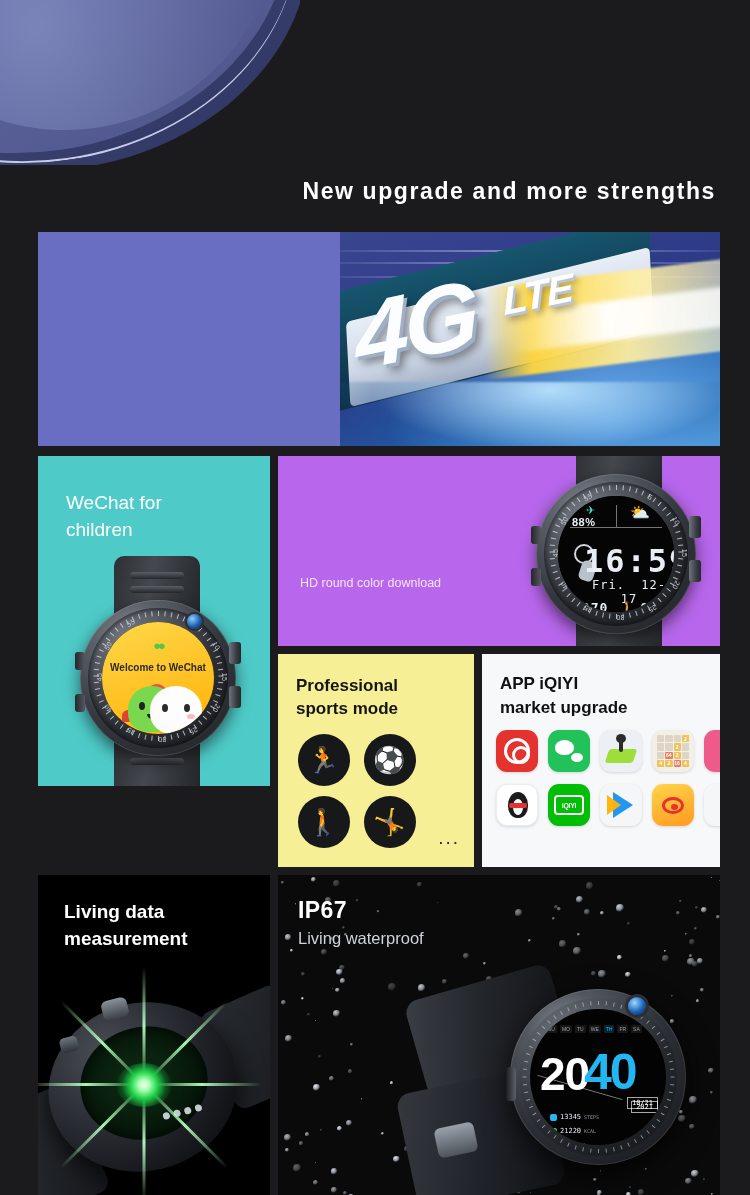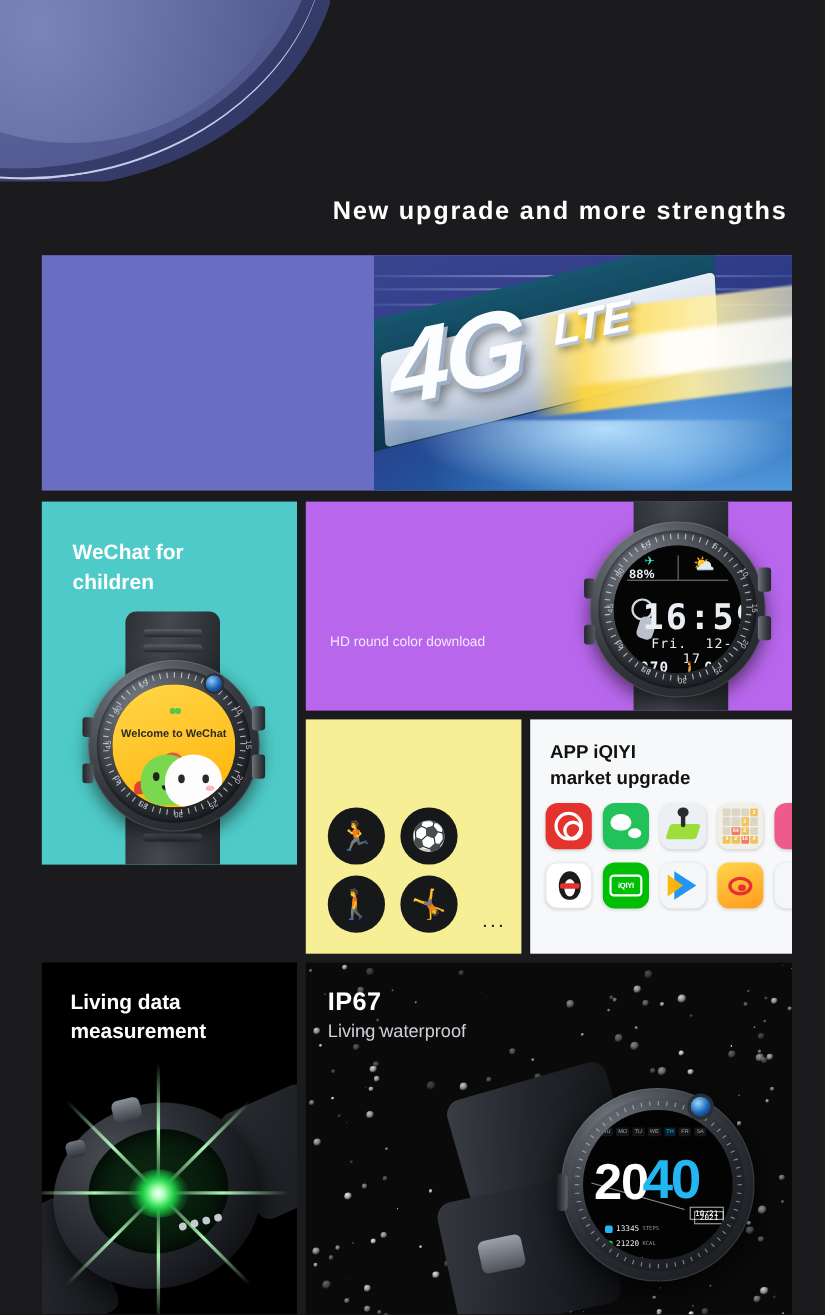--- a/index.html
+++ b/index.html
@@ -119,21 +119,21 @@
   .col-left { width: 232px; }
   .col-right { width: 442px; }
 
   
   .wechat {
     position: relative; width: 232px; height: 330px;
     background: #4ecbc8; overflow: hidden;
   }
   .wechat .t {
     position: absolute; left: 28px; top: 34px;
-    color: #fff; font-size: 19px; font-weight: 700; line-height: 1.42;
+    color: #fff; font-size: 19px; font-weight: 400; line-height: 1.42;
   }
   .watch-wrap { position: absolute; left: 14px; top: 104px; width: 214px; height: 232px; }
 
   
   .strap {
     position: absolute; left: 62px; width: 86px; height: 96px;
     background: linear-gradient(100deg, #2c2f33 0%, #45494f 40%, #202327 100%);
     border-radius: 10px;
   }
   .strap.top { top: -4px; }
@@ -702,20 +702,23 @@
 
                 </div>
               </div>
             </div>
           </div>
         </div>
 
         <div class="subrow">
 
           <div class="sports">
+            <div class="t">
+              <span>Professional</span><br><span>sports mode</span>
+            </div>
             <div class="icons">
               <div class="ico">
                   <span style="color:#39d96b">🏃</span>
                 </div>
               <div class="ico">
                   <span style="color:#e8813a">⚽</span>
                 </div>
               <div class="ico">
                   <span style="color:#35c8f0">🚶</span>
                 </div>

